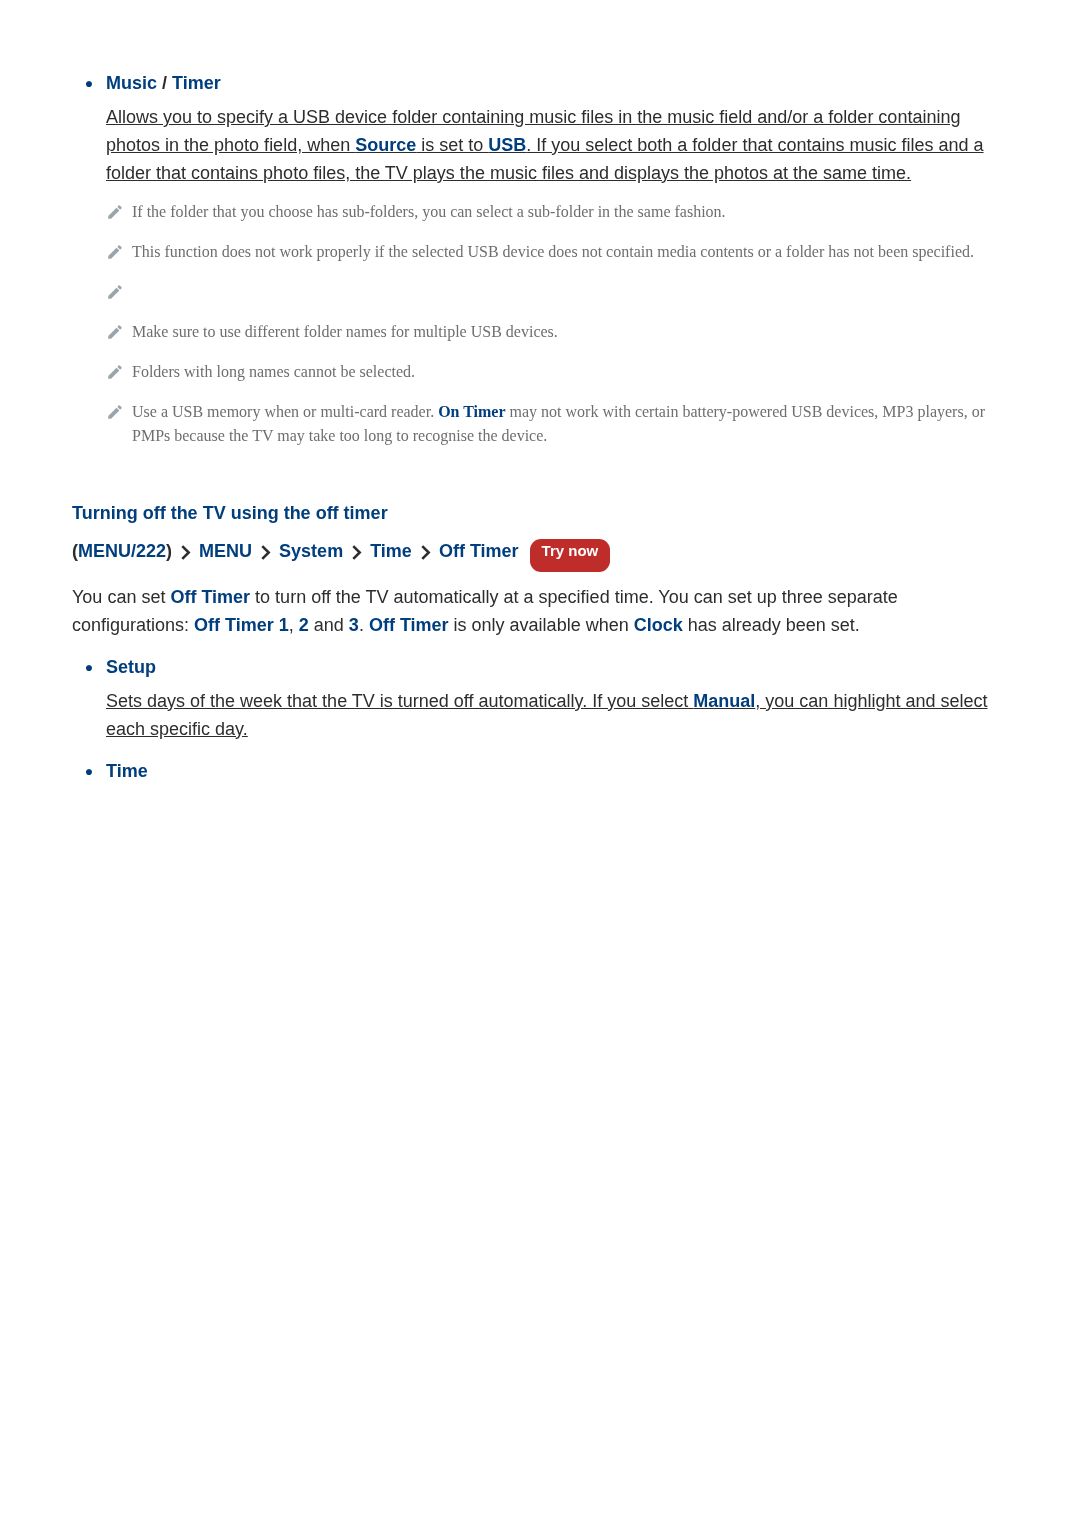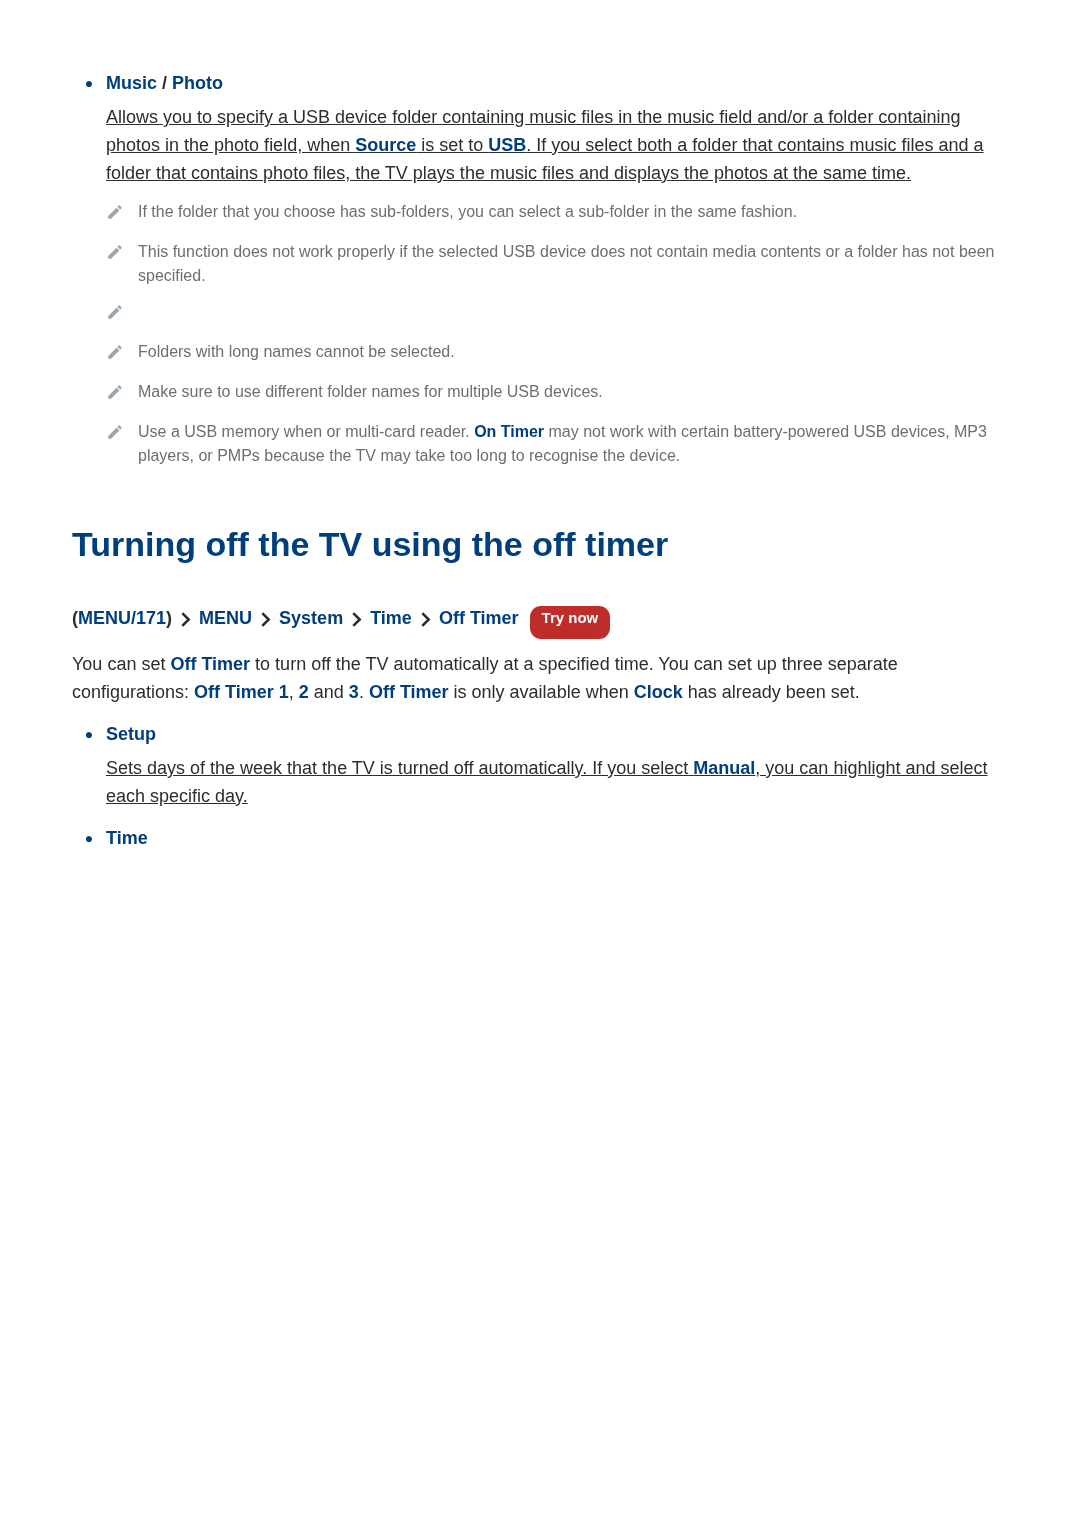--- a/index.html
+++ b/index.html
@@ -52,36 +52,37 @@
     line-height:1.55;
     text-decoration:underline;
   }
   .inline-blue{color:var(--blue);font-weight:600;}
 
   
   .note-list{margin-top:12px;}
   .note{
     display:flex;
     align-items:flex-start;
-    gap:14px;
+    gap:8px;
     margin:10px 0 12px 34px;
+    font-family:Liberation Serif, serif;
   }
   .note .pencil{flex:0 0 auto;margin-top:2px;}
   .note-text{
     color:var(--gray);
     font-size:16px;
     line-height:1.5;
   }
   .note-text .inline-blue{color:var(--blue);font-weight:600;}
 
   
   h2.section-title{
-    margin:52px 0 36px 0;
+    margin:52px 0 12px 0;
     color:var(--blue);
-    font-size:34px;
+    font-size:18px;
     font-weight:600;
   }
 
   
   .crumbs{
     font-size:18px;
     font-weight:600;
     margin-bottom:12px;
   }
   .crumb-par{color:var(--ink);font-weight:600;}
@@ -112,21 +113,21 @@
   svg.pencil-sv{width:18px;height:18px;}
 </style>
 </head>
 <body>
 
 <div class="page">
 
   <div class="bullet">
     <div class="bullet-mark">●</div>
     <div>
-      <span class="bullet-label">Music</span><span class="bullet-slash"> / </span><span class="bullet-label">Photo</span>
+      <span class="bullet-label">Music</span><span class="bullet-slash"> / </span><span class="bullet-label">Timer</span>
     </div>
   </div>
 
   <div class="indent-body">
     <span>Allows you to specify a USB device folder containing music files in the music field and/or a folder containing photos in the photo field, when </span><span class="inline-blue">Source</span><span> is set to </span><span class="inline-blue">USB</span><span>. If you select both a folder that contains music files and a folder that contains photo files, the TV plays the music files and displays the photos at the same time.</span>
   </div>
 
   <div class="note-list">
 
     <div class="note">
@@ -154,49 +155,49 @@
           </svg>
       </span>
     </div>
 
     <div class="note">
       <span class="pencil">
         <svg class="pencil-sv" viewBox="0 0 24 24">
             <path fill="#9aa6aa" d="M3 17.25V21h3.75L17.81 9.94l-3.75-3.75L3 17.25zM20.71 7.04a1.003 1.003 0 0 0 0-1.42l-2.34-2.34a1.003 1.003 0 0 0-1.42 0l-1.83 1.83 3.75 3.75 1.84-1.82z"></path>
           </svg>
       </span>
+      <span class="note-text">Make sure to use different folder names for multiple USB devices.</span>
+    </div>
+
+    <div class="note">
+      <span class="pencil">
+        <svg class="pencil-sv" viewBox="0 0 24 24">
+            <path fill="#9aa6aa" d="M3 17.25V21h3.75L17.81 9.94l-3.75-3.75L3 17.25zM20.71 7.04a1.003 1.003 0 0 0 0-1.42l-2.34-2.34a1.003 1.003 0 0 0-1.42 0l-1.83 1.83 3.75 3.75 1.84-1.82z"></path>
+          </svg>
+      </span>
       <span class="note-text">Folders with long names cannot be selected.</span>
-    </div>
-
-    <div class="note">
-      <span class="pencil">
-        <svg class="pencil-sv" viewBox="0 0 24 24">
-            <path fill="#9aa6aa" d="M3 17.25V21h3.75L17.81 9.94l-3.75-3.75L3 17.25zM20.71 7.04a1.003 1.003 0 0 0 0-1.42l-2.34-2.34a1.003 1.003 0 0 0-1.42 0l-1.83 1.83 3.75 3.75 1.84-1.82z"></path>
-          </svg>
-      </span>
-      <span class="note-text">Make sure to use different folder names for multiple USB devices.</span>
     </div>
 
     <div class="note">
       <span class="pencil">
         <svg class="pencil-sv" viewBox="0 0 24 24">
             <path fill="#9aa6aa" d="M3 17.25V21h3.75L17.81 9.94l-3.75-3.75L3 17.25zM20.71 7.04a1.003 1.003 0 0 0 0-1.42l-2.34-2.34a1.003 1.003 0 0 0-1.42 0l-1.83 1.83 3.75 3.75 1.84-1.82z"></path>
           </svg>
       </span>
       <span class="note-text">
         <span>Use a USB memory when or multi-card reader. </span><span class="inline-blue">On Timer</span><span> may not work with certain battery-powered USB devices, MP3 players, or PMPs because the TV may take too long to recognise the device.</span>
       </span>
     </div>
 
   </div>
 
   <h2 class="section-title">Turning off the TV using the off timer</h2>
 
   <div class="crumbs">
-    <span class="crumb-par">(</span><span class="crumb-item">MENU/171</span><span class="crumb-par">)</span>
+    <span class="crumb-par">(</span><span class="crumb-item">MENU/222</span><span class="crumb-par">)</span>
     <span class="chev">
       <svg class="chev-sv" viewBox="0 0 10 14">
           <path fill="none" stroke="#2d2d2d" stroke-width="2.4" d="M2 1l6 6-6 6"></path>
         </svg>
     </span>
     <span class="crumb-item">MENU</span>
     <span class="chev">
       <svg class="chev-sv" viewBox="0 0 10 14">
           <path fill="none" stroke="#2d2d2d" stroke-width="2.4" d="M2 1l6 6-6 6"></path>
         </svg>

